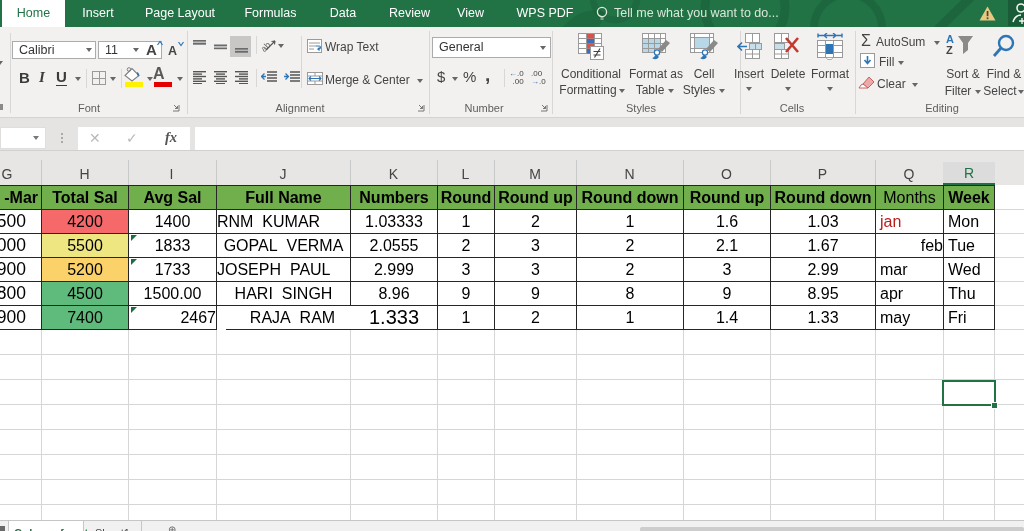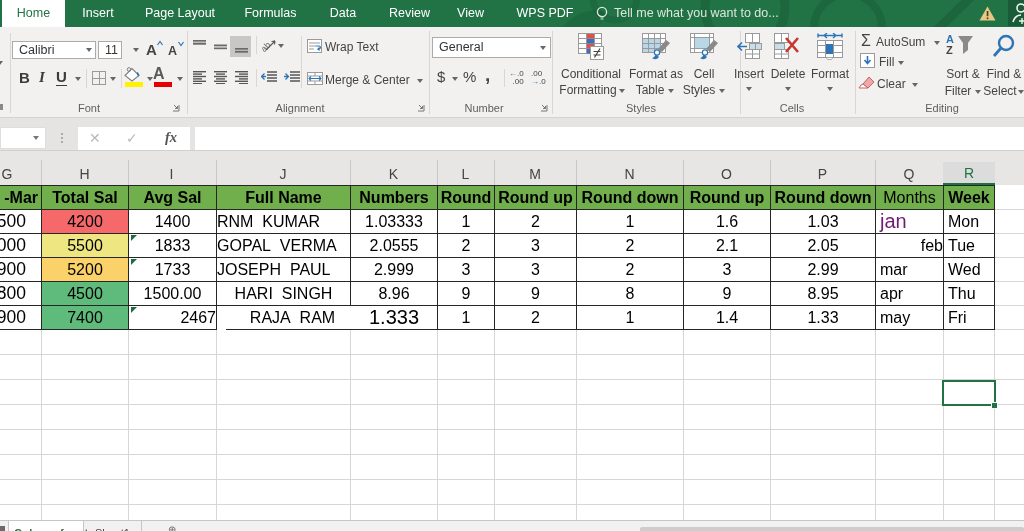--- a/index.html
+++ b/index.html
@@ -50,21 +50,21 @@
 <div class="vsep" style="left:187px;top:31px;height:83px"></div>
 <div class="vsep" style="left:429px;top:31px;height:83px"></div>
 <div class="vsep" style="left:552px;top:31px;height:83px"></div>
 <div class="vsep" style="left:740px;top:31px;height:83px"></div>
 <div class="vsep" style="left:855px;top:31px;height:83px"></div>
 <div class="vsep" style="left:10px;top:33px;height:80px"></div>
 <div class="dd" style="left:-3px;top:61px"></div>
 <div class="a" style="left:0;top:104px;width:3px;height:6px;background:#8a8a8a"></div>
 <div class="a" style="left:12px;top:41px;width:84px;height:18px;background:#fff;border:1px solid #ababab;font-size:12.5px;color:#333;line-height:16px;padding-left:6px">Calibri</div>
 <div class="dd" style="left:86px;top:48px"></div>
-<div class="a" style="left:98px;top:41px;width:24px;height:18px;background:#fff;border:1px solid #ababab;font-size:12.5px;color:#333;line-height:16px;padding-left:6px">11</div>
+<div class="a" style="left:98px;top:41px;width:64px;height:18px;background:#fff;border:1px solid #ababab;font-size:12.5px;color:#333;line-height:16px;padding-left:6px">11</div>
 <div class="dd" style="left:133px;top:48px"></div>
 <div class="a" style="left:146px;top:41px;font-size:15px;font-weight:bold;color:#444">A</div>
 <svg class="a" style="left:156px;top:40px" width="8" height="6">
       <path d="M1.5 5 L4 1.5 L6.5 5" fill="none" stroke="#2e75b6" stroke-width="1.2"></path>
     </svg>
 <div class="a" style="left:168px;top:44px;font-size:12.5px;font-weight:bold;color:#444">A</div>
 <svg class="a" style="left:177px;top:41px" width="8" height="6">
       <path d="M1.5 1 L4 4.5 L6.5 1" fill="none" stroke="#2e75b6" stroke-width="1.2"></path>
     </svg>
 <div class="a" style="left:19px;top:69px;font-size:15px;font-weight:bold;color:#3b3b3b">B</div>
@@ -351,32 +351,32 @@
 <div class="a" style="left:-45px;top:210px;width:87px;height:24px;background:#fff;border-right:1px solid #262626;border-bottom:1px solid #262626;font-size:17.5px;font-weight:normal;color:#000;text-align:right;padding-right:15px;line-height:23px;white-space:nowrap;overflow:hidden">4500</div>
 <div class="a" style="left:42px;top:210px;width:87px;height:24px;background:#f6696b;border-right:1px solid #262626;border-bottom:1px solid #262626;font-size:16px;font-weight:normal;color:#000;text-align:center;;line-height:23px;white-space:nowrap;overflow:hidden">4200</div>
 <div class="a" style="left:129px;top:210px;width:88px;height:24px;background:#fff;border-right:1px solid #262626;border-bottom:1px solid #262626;font-size:16px;font-weight:normal;color:#000;text-align:center;;line-height:23px;white-space:nowrap;overflow:hidden">1400</div>
 <div class="a" style="left:217px;top:210px;width:134px;height:24px;background:#fff;border-right:1px solid #262626;border-bottom:1px solid #262626;font-size:16px;font-weight:normal;color:#000;text-align:left;;line-height:23px;white-space:nowrap;overflow:hidden">RNM&nbsp;&nbsp;KUMAR</div>
 <div class="a" style="left:351px;top:210px;width:87px;height:24px;background:#fff;border-right:1px solid #262626;border-bottom:1px solid #262626;font-size:16px;font-weight:normal;color:#000;text-align:center;;line-height:23px;white-space:nowrap;overflow:hidden">1.03333</div>
 <div class="a" style="left:438px;top:210px;width:57px;height:24px;background:#fff;border-right:1px solid #262626;border-bottom:1px solid #262626;font-size:16px;font-weight:normal;color:#000;text-align:center;;line-height:23px;white-space:nowrap;overflow:hidden">1</div>
 <div class="a" style="left:495px;top:210px;width:82px;height:24px;background:#fff;border-right:1px solid #262626;border-bottom:1px solid #262626;font-size:16px;font-weight:normal;color:#000;text-align:center;;line-height:23px;white-space:nowrap;overflow:hidden">2</div>
 <div class="a" style="left:577px;top:210px;width:107px;height:24px;background:#fff;border-right:1px solid #262626;border-bottom:1px solid #262626;font-size:16px;font-weight:normal;color:#000;text-align:center;;line-height:23px;white-space:nowrap;overflow:hidden">1</div>
 <div class="a" style="left:684px;top:210px;width:87px;height:24px;background:#fff;border-right:1px solid #262626;border-bottom:1px solid #262626;font-size:16px;font-weight:normal;color:#000;text-align:center;;line-height:23px;white-space:nowrap;overflow:hidden">1.6</div>
 <div class="a" style="left:771px;top:210px;width:105px;height:24px;background:#fff;border-right:1px solid #262626;border-bottom:1px solid #262626;font-size:16px;font-weight:normal;color:#000;text-align:center;;line-height:23px;white-space:nowrap;overflow:hidden">1.03</div>
-<div class="a" style="left:876px;top:210px;width:68px;height:24px;background:#fff;border-right:1px solid #262626;border-bottom:1px solid #262626;font-size:20px;font-weight:normal;color:#701a75;text-align:left;padding-left:4px;line-height:23px;white-space:nowrap;overflow:hidden">jan</div>
+<div class="a" style="left:876px;top:210px;width:68px;height:24px;background:#fff;border-right:1px solid #262626;border-bottom:1px solid #262626;font-size:16px;font-weight:normal;color:#b91c1c;text-align:left;padding-left:4px;line-height:23px;white-space:nowrap;overflow:hidden">jan</div>
 <div class="a" style="left:944px;top:210px;width:51px;height:24px;background:#fff;border-right:1px solid #262626;border-bottom:1px solid #262626;font-size:16px;font-weight:normal;color:#000;text-align:left;padding-left:4px;line-height:23px;white-space:nowrap;overflow:hidden">Mon</div>
 <div class="a" style="left:-45px;top:234px;width:87px;height:24px;background:#fff;border-right:1px solid #262626;border-bottom:1px solid #262626;font-size:17.5px;font-weight:normal;color:#000;text-align:right;padding-right:15px;line-height:23px;white-space:nowrap;overflow:hidden">8000</div>
 <div class="a" style="left:42px;top:234px;width:87px;height:24px;background:#eee681;border-right:1px solid #262626;border-bottom:1px solid #262626;font-size:16px;font-weight:normal;color:#000;text-align:center;;line-height:23px;white-space:nowrap;overflow:hidden">5500</div>
 <div class="a" style="left:129px;top:234px;width:88px;height:24px;background:#fff;border-right:1px solid #262626;border-bottom:1px solid #262626;font-size:16px;font-weight:normal;color:#000;text-align:center;;line-height:23px;white-space:nowrap;overflow:hidden">1833</div>
-<div class="a" style="left:217px;top:234px;width:134px;height:24px;background:#fff;border-right:1px solid #262626;border-bottom:1px solid #262626;font-size:16px;font-weight:normal;color:#000;text-align:left;;line-height:23px;white-space:nowrap;overflow:hidden">GOPAL&nbsp;&nbsp;VERMA</div>
+<div class="a" style="left:217px;top:234px;width:134px;height:24px;background:#fff;border-right:1px solid #262626;border-bottom:1px solid #262626;font-size:16px;font-weight:normal;color:#000;text-align:center;;line-height:23px;white-space:nowrap;overflow:hidden">GOPAL&nbsp;&nbsp;VERMA</div>
 <div class="a" style="left:351px;top:234px;width:87px;height:24px;background:#fff;border-right:1px solid #262626;border-bottom:1px solid #262626;font-size:16px;font-weight:normal;color:#000;text-align:center;;line-height:23px;white-space:nowrap;overflow:hidden">2.0555</div>
 <div class="a" style="left:438px;top:234px;width:57px;height:24px;background:#fff;border-right:1px solid #262626;border-bottom:1px solid #262626;font-size:16px;font-weight:normal;color:#000;text-align:center;;line-height:23px;white-space:nowrap;overflow:hidden">2</div>
 <div class="a" style="left:495px;top:234px;width:82px;height:24px;background:#fff;border-right:1px solid #262626;border-bottom:1px solid #262626;font-size:16px;font-weight:normal;color:#000;text-align:center;;line-height:23px;white-space:nowrap;overflow:hidden">3</div>
 <div class="a" style="left:577px;top:234px;width:107px;height:24px;background:#fff;border-right:1px solid #262626;border-bottom:1px solid #262626;font-size:16px;font-weight:normal;color:#000;text-align:center;;line-height:23px;white-space:nowrap;overflow:hidden">2</div>
 <div class="a" style="left:684px;top:234px;width:87px;height:24px;background:#fff;border-right:1px solid #262626;border-bottom:1px solid #262626;font-size:16px;font-weight:normal;color:#000;text-align:center;;line-height:23px;white-space:nowrap;overflow:hidden">2.1</div>
-<div class="a" style="left:771px;top:234px;width:105px;height:24px;background:#fff;border-right:1px solid #262626;border-bottom:1px solid #262626;font-size:16px;font-weight:normal;color:#000;text-align:center;;line-height:23px;white-space:nowrap;overflow:hidden">2.05</div>
+<div class="a" style="left:771px;top:234px;width:105px;height:24px;background:#fff;border-right:1px solid #262626;border-bottom:1px solid #262626;font-size:16px;font-weight:normal;color:#000;text-align:center;;line-height:23px;white-space:nowrap;overflow:hidden">1.67</div>
 <div class="a" style="left:876px;top:234px;width:68px;height:24px;background:#fff;border-right:1px solid #262626;border-bottom:1px solid #262626;font-size:16px;font-weight:normal;color:#000;text-align:right;padding-left:4px;line-height:23px;white-space:nowrap;overflow:hidden">feb</div>
 <div class="a" style="left:944px;top:234px;width:51px;height:24px;background:#fff;border-right:1px solid #262626;border-bottom:1px solid #262626;font-size:16px;font-weight:normal;color:#000;text-align:left;padding-left:4px;line-height:23px;white-space:nowrap;overflow:hidden">Tue</div>
 <div class="a" style="left:-45px;top:258px;width:87px;height:24px;background:#fff;border-right:1px solid #262626;border-bottom:1px solid #262626;font-size:17.5px;font-weight:normal;color:#000;text-align:right;padding-right:15px;line-height:23px;white-space:nowrap;overflow:hidden">3900</div>
 <div class="a" style="left:42px;top:258px;width:87px;height:24px;background:#fbd269;border-right:1px solid #262626;border-bottom:1px solid #262626;font-size:16px;font-weight:normal;color:#000;text-align:center;;line-height:23px;white-space:nowrap;overflow:hidden">5200</div>
 <div class="a" style="left:129px;top:258px;width:88px;height:24px;background:#fff;border-right:1px solid #262626;border-bottom:1px solid #262626;font-size:16px;font-weight:normal;color:#000;text-align:center;;line-height:23px;white-space:nowrap;overflow:hidden">1733</div>
 <div class="a" style="left:217px;top:258px;width:134px;height:24px;background:#fff;border-right:1px solid #262626;border-bottom:1px solid #262626;font-size:16px;font-weight:normal;color:#000;;line-height:23px;white-space:nowrap;overflow:hidden">JOSEPH&nbsp;&nbsp;PAUL</div>
 <div class="a" style="left:351px;top:258px;width:87px;height:24px;background:#fff;border-right:1px solid #262626;border-bottom:1px solid #262626;font-size:16px;font-weight:normal;color:#000;text-align:center;;line-height:23px;white-space:nowrap;overflow:hidden">2.999</div>
 <div class="a" style="left:438px;top:258px;width:57px;height:24px;background:#fff;border-right:1px solid #262626;border-bottom:1px solid #262626;font-size:16px;font-weight:normal;color:#000;text-align:center;;line-height:23px;white-space:nowrap;overflow:hidden">3</div>
 <div class="a" style="left:495px;top:258px;width:82px;height:24px;background:#fff;border-right:1px solid #262626;border-bottom:1px solid #262626;font-size:16px;font-weight:normal;color:#000;text-align:center;;line-height:23px;white-space:nowrap;overflow:hidden">3</div>
 <div class="a" style="left:577px;top:258px;width:107px;height:24px;background:#fff;border-right:1px solid #262626;border-bottom:1px solid #262626;font-size:16px;font-weight:normal;color:#000;text-align:center;;line-height:23px;white-space:nowrap;overflow:hidden">2</div>

